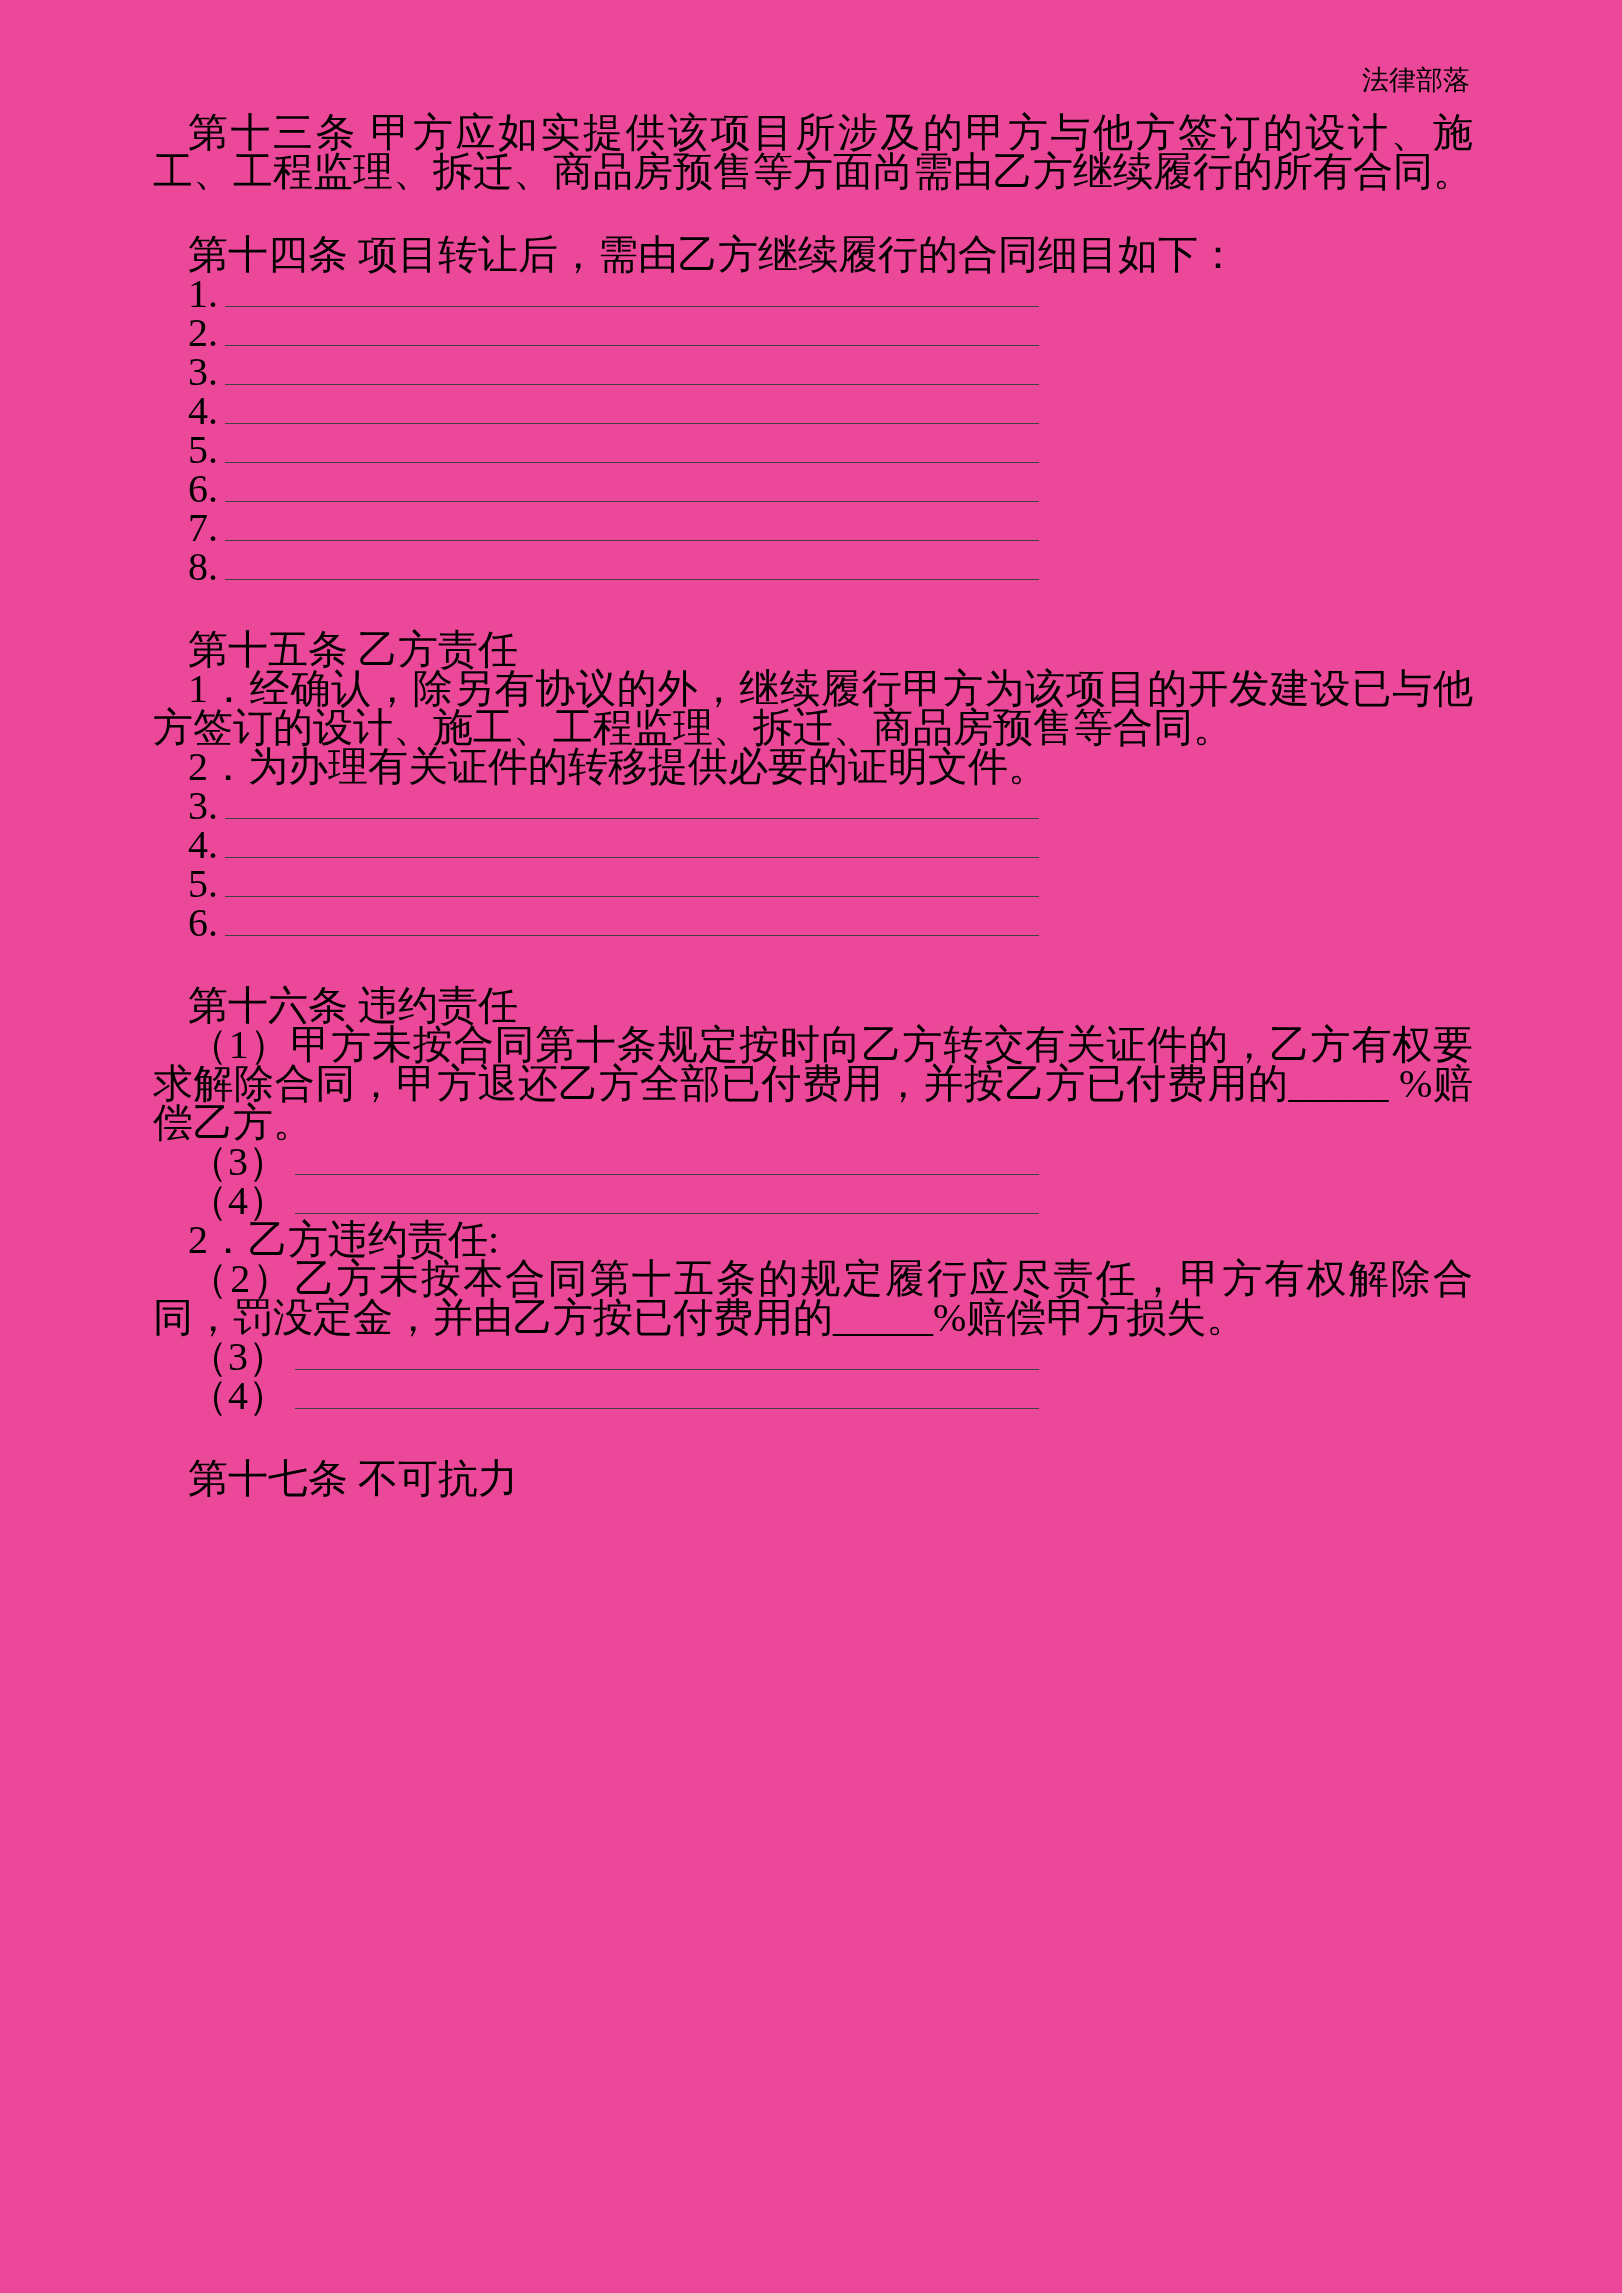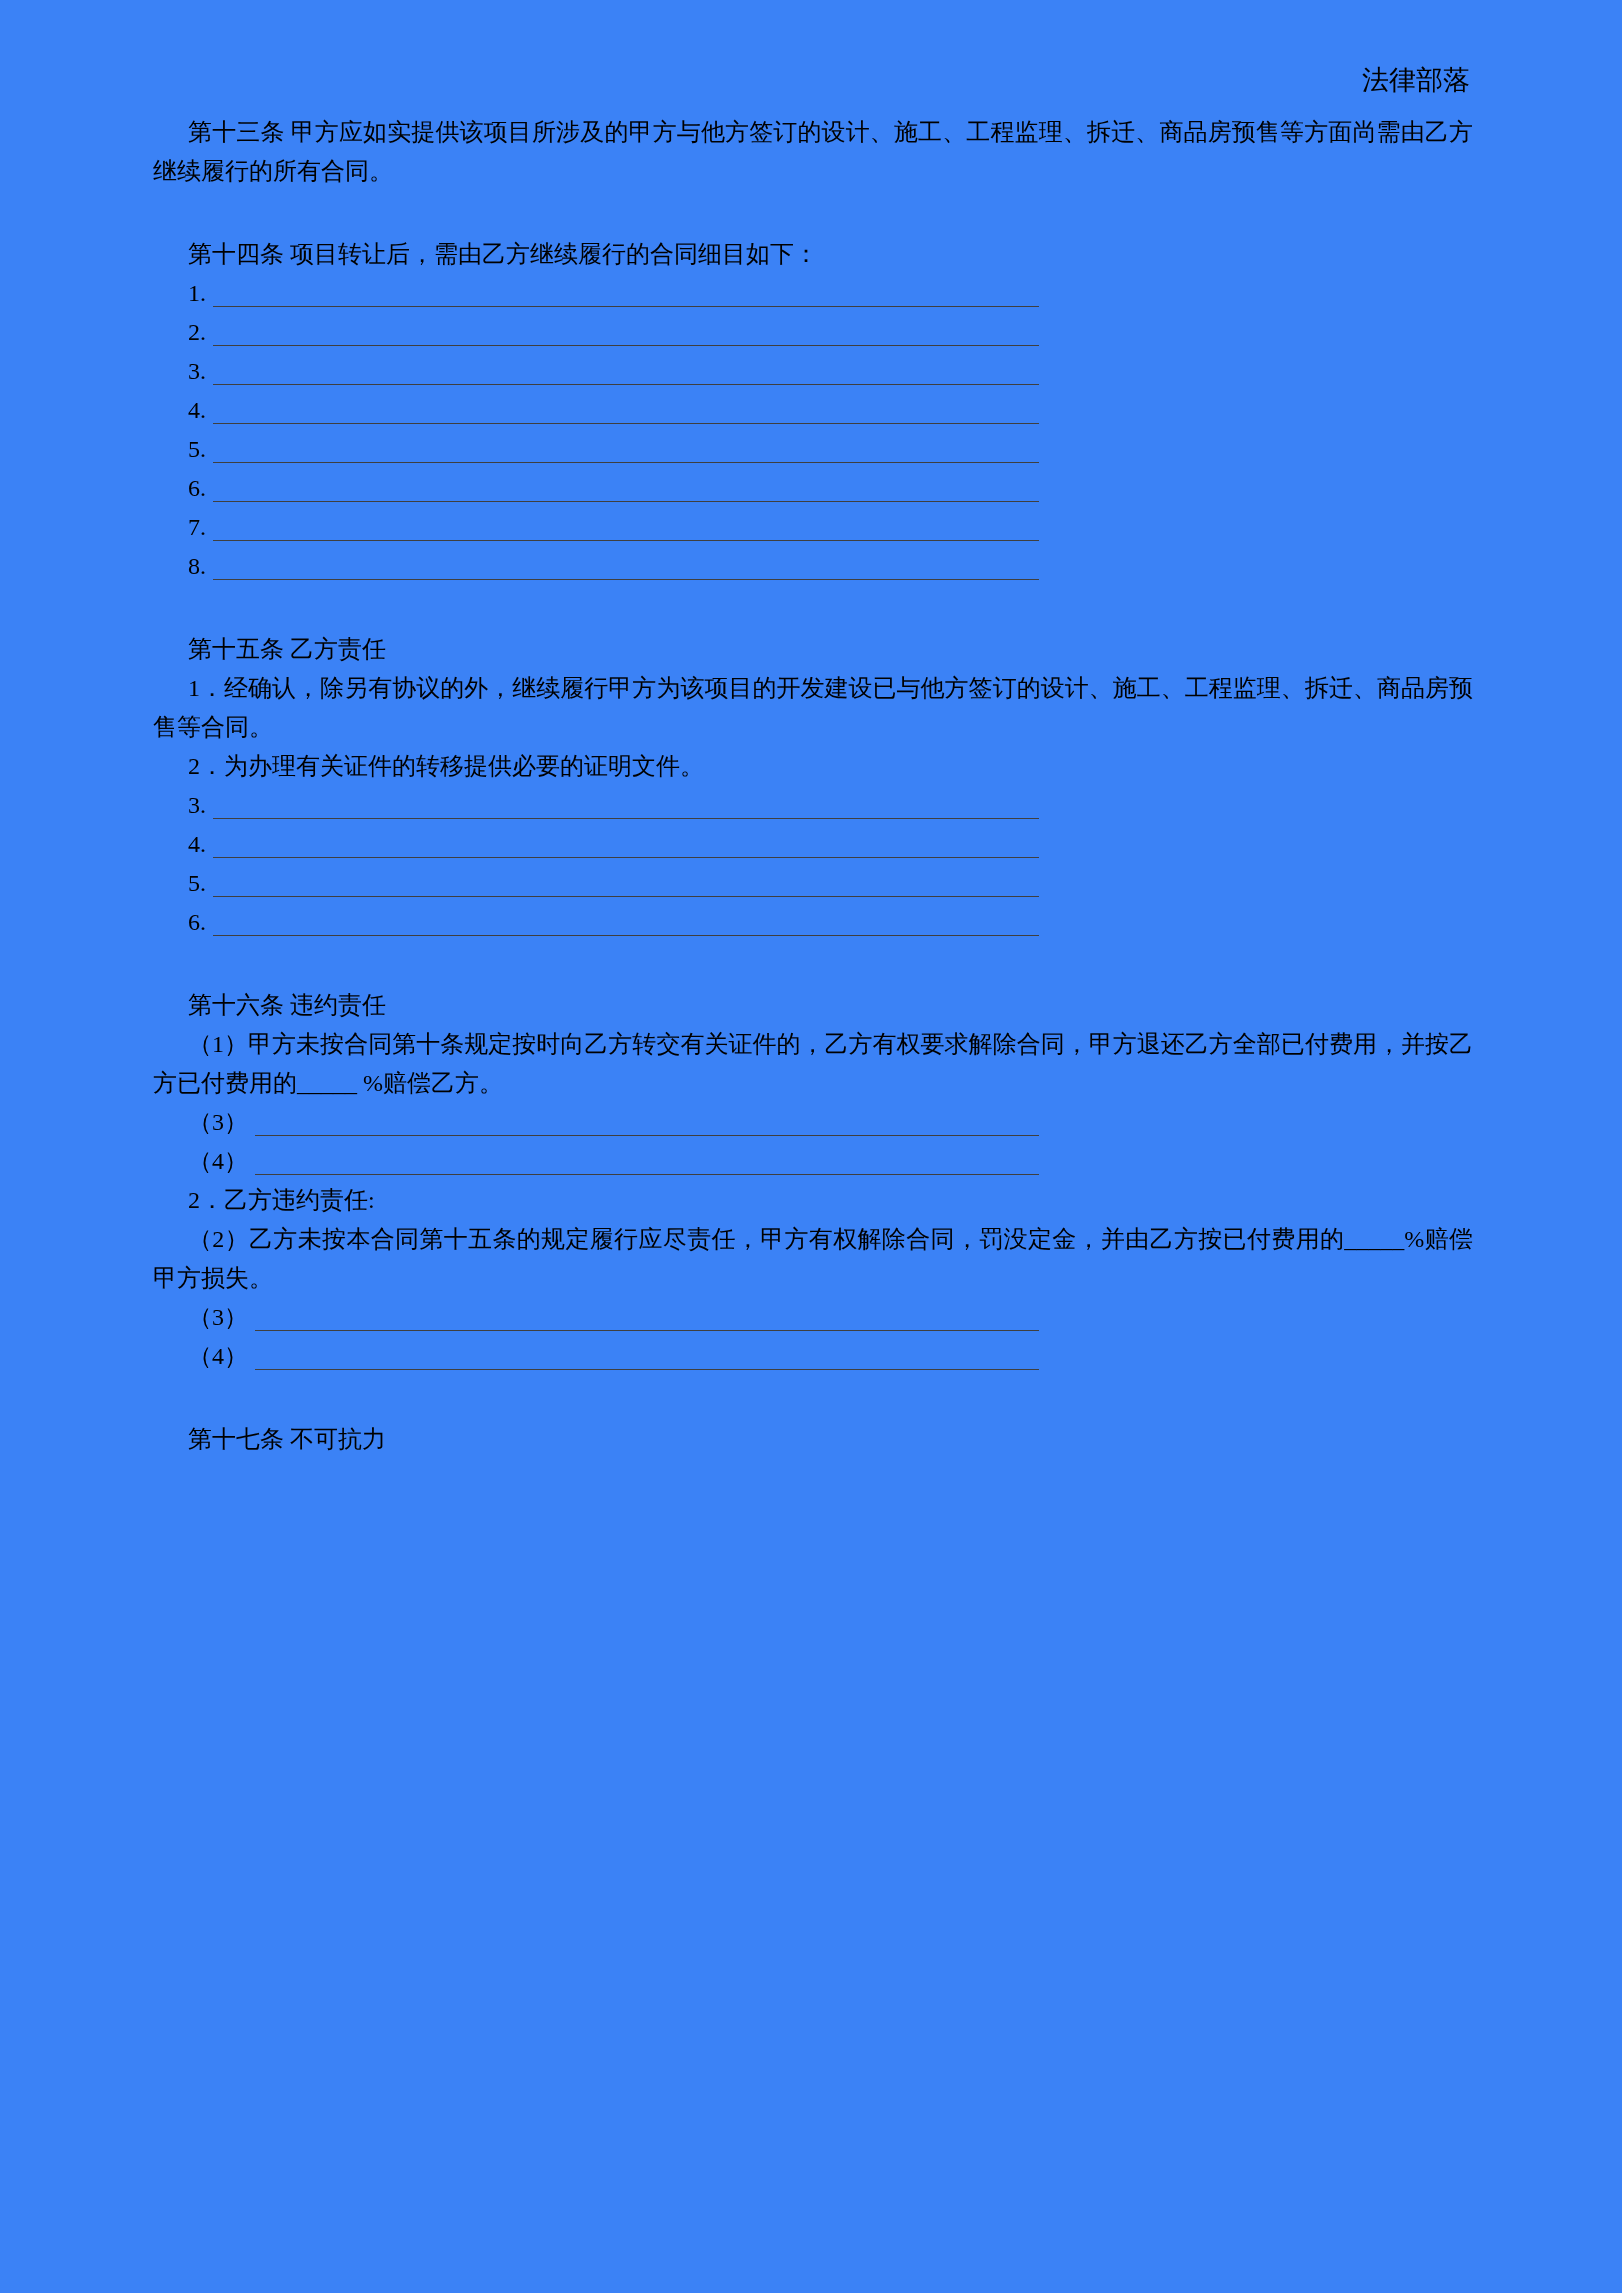--- a/index.html
+++ b/index.html
@@ -7,37 +7,37 @@
   body {
     width: 1623px;
     height: 2294px;
     font-family: "Liberation Serif", "DejaVu Serif", serif;
     color: #000000;
   }
   .page {
     position: relative;
     width: 1623px;
     height: 2294px;
-    background: #3b82f6;
+    background: #ec4899;
     overflow: hidden;
   }
   .brand {
     position: absolute;
     top: 64px;
     right: 153px;
     font-size: 27px;
     line-height: 33px;
     color: #000000;
   }
   .content {
     position: absolute;
     top: 113px;
     left: 153px;
     width: 1320px;
-    font-size: 24px;
+    font-size: 40px;
     line-height: 39px;
     text-align: justify;
     color: #000000;
     font-family: Liberation Serif, serif;
   }
   .para { text-indent: 35px; }
   .gap { margin-top: 44px; }
   .blank-list { width: 886px; }
   .blank-row {
     display: flex;

